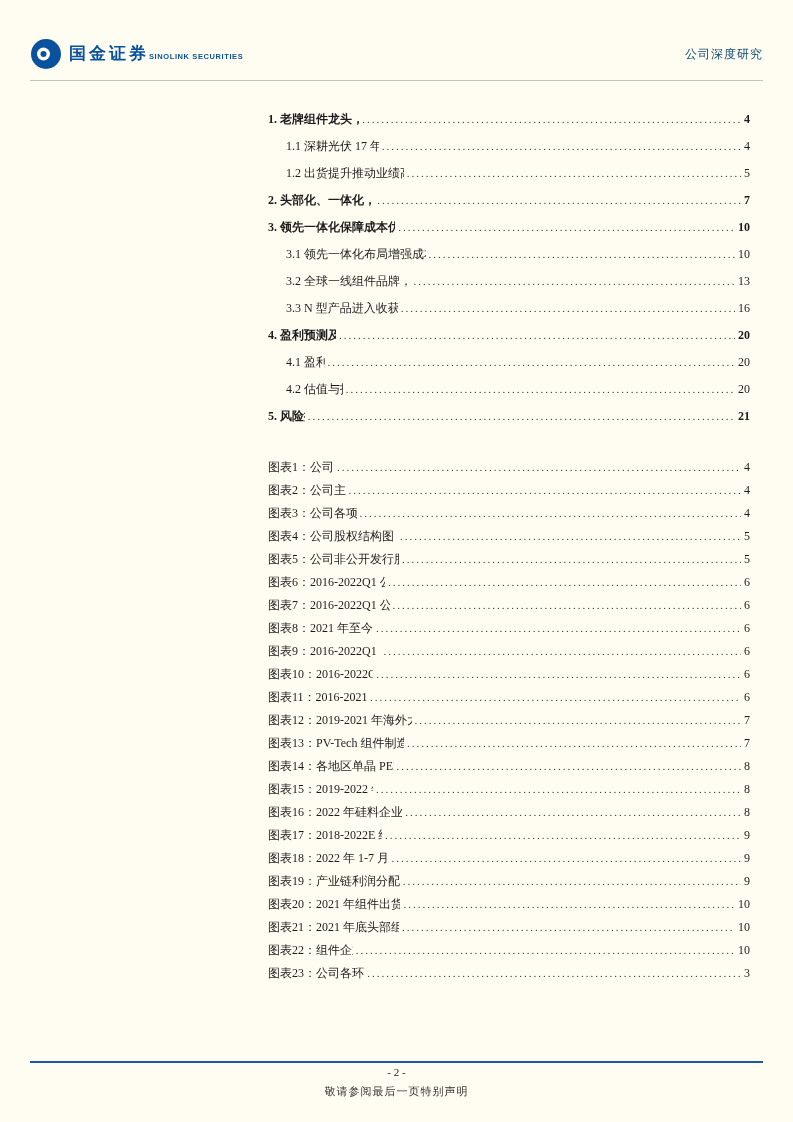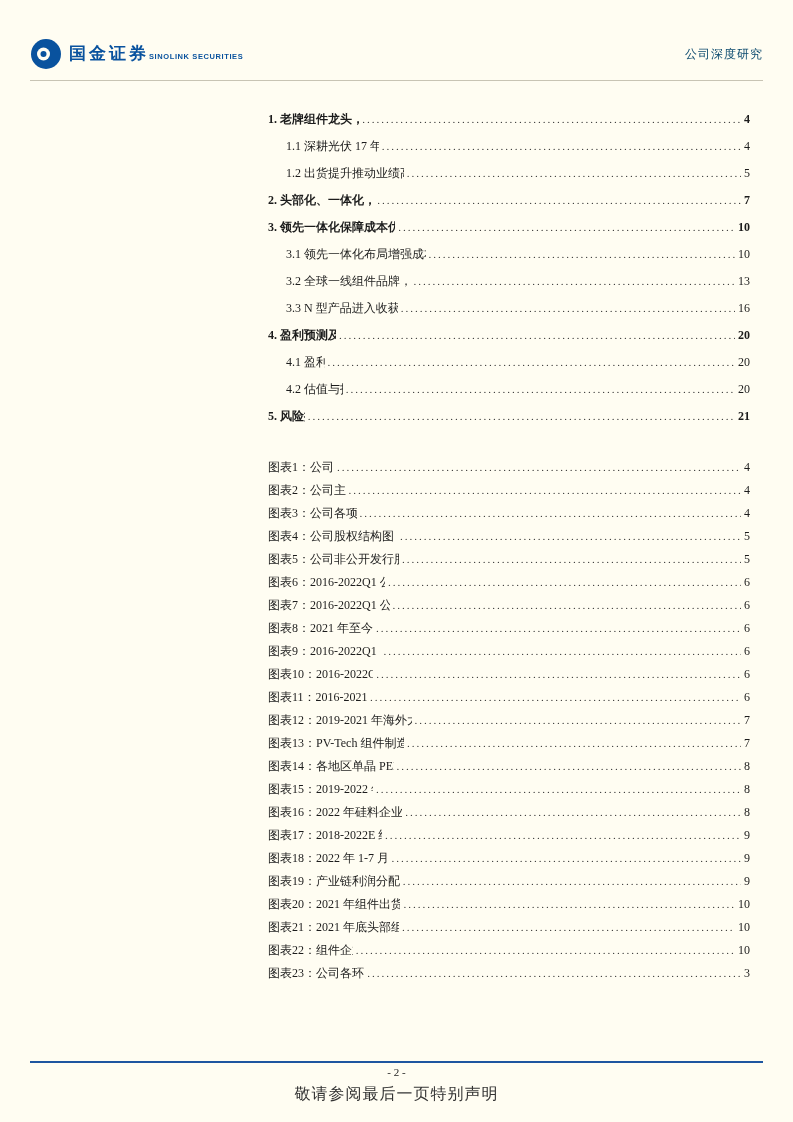--- a/index.html
+++ b/index.html
@@ -70,21 +70,21 @@
   .footer-rule {
     position:absolute; left:30px; right:30px; top:1061px; height:2px;
     background:#1e56a0;
   }
   .footer-page {
     position:absolute; top:1066px; left:0; right:0;
     text-align:center; font-size:11px; color:#222;
   }
   .footer-disclaimer {
     position:absolute; top:1084px; left:0; right:0;
-    text-align:center; font-size:16px; color:#333; letter-spacing:1px;
+    text-align:center; font-size:11px; color:#333; letter-spacing:1px;
   }
 </style>
 </head>
 <body>
 
 <div class="page">
 
   <div class="header">
     <div class="brand">
       <span class="logo-mark">

